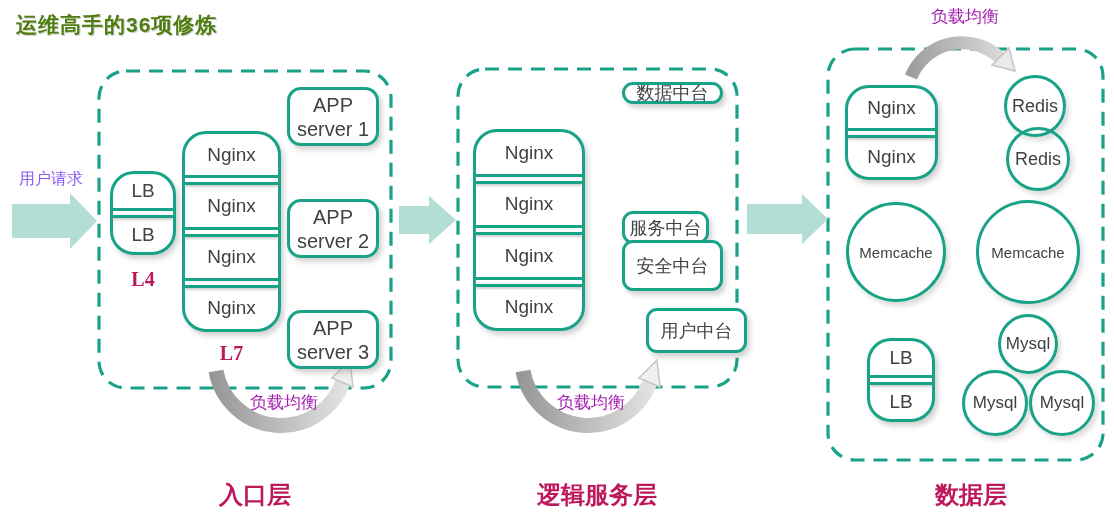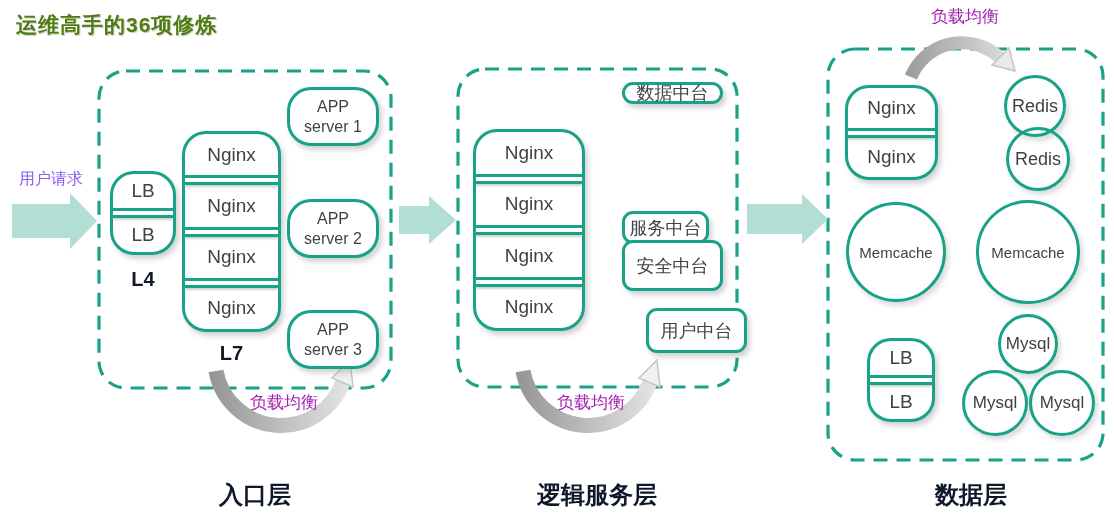--- a/index.html
+++ b/index.html
@@ -7,21 +7,21 @@
     position:relative; width:1114px; height:519px; background:#ffffff;
     font-family:"Liberation Sans","DejaVu Sans",sans-serif; overflow:hidden;
   }
   #gfx { position:absolute; left:0; top:0; }
 
   .watermark {
     position:absolute; left:16px; top:11px; font-size:21px; font-weight:bold;
     color:#4d7c0f; letter-spacing:1px;
     text-shadow:-1px -1px 0 #ffffff, 1px 1px 1px #c3c3c3;
   }
-  .tealtext { color:#0f172a; font-weight:bold; }
+  .tealtext { color:#be185d; font-weight:bold;font-family:Liberation Serif, serif; }
 
   .stack {
     position:absolute; background:#ffffff; border:3px solid #18a287;
     border-radius:24px; box-shadow:3px 4px 5px rgba(130,130,130,0.35);
     display:flex; flex-direction:column; box-sizing:border-box;
   }
   .stack .cell {
     flex:1; display:flex; align-items:center; justify-content:center;
     font-size:19px; color:#3f4245;
   }
@@ -30,21 +30,21 @@
     border-top:3px solid #18a287; border-bottom:3px solid #18a287;
     box-shadow:0 2px 2px rgba(150,150,150,0.45);
   }
 
   .chip {
     position:absolute; background:#ffffff; border:3px solid #18a287;
     border-radius:11px; box-shadow:3px 4px 5px rgba(130,130,130,0.35);
     display:flex; flex-direction:column; align-items:center; justify-content:center;
     font-size:18px; color:#3f4245; box-sizing:border-box; text-align:center;
   }
-  .chip.app { border-radius:24px; font-size:16px; line-height:1.2; }
+  .chip.app { border-radius:14px; font-size:20px; line-height:1.2; }
 
   .circle {
     position:absolute; border:3px solid #18a287; border-radius:50%;
     background:transparent; display:flex; align-items:center; justify-content:center;
     color:#3f4245; box-sizing:border-box;
     box-shadow:3px 4px 5px rgba(140,140,140,0.3);
   }
 
   .lbl { position:absolute; text-align:center; }
   .layer-title { font-size:24px; }

